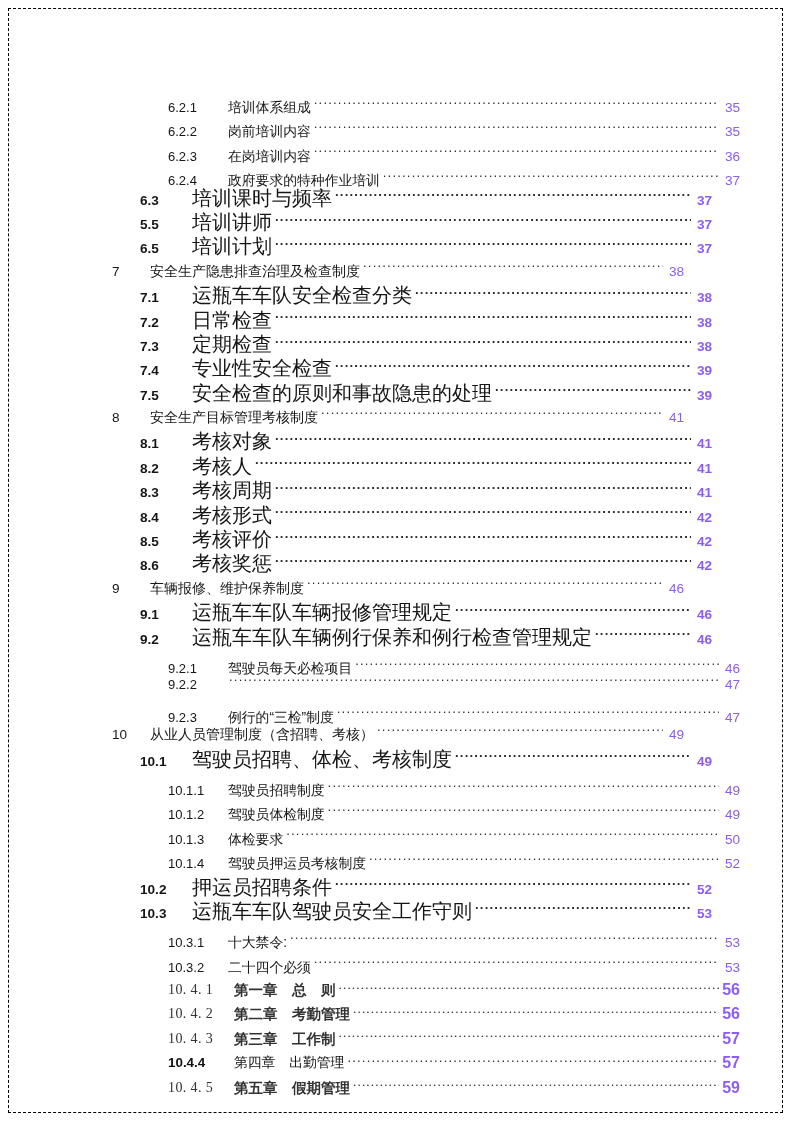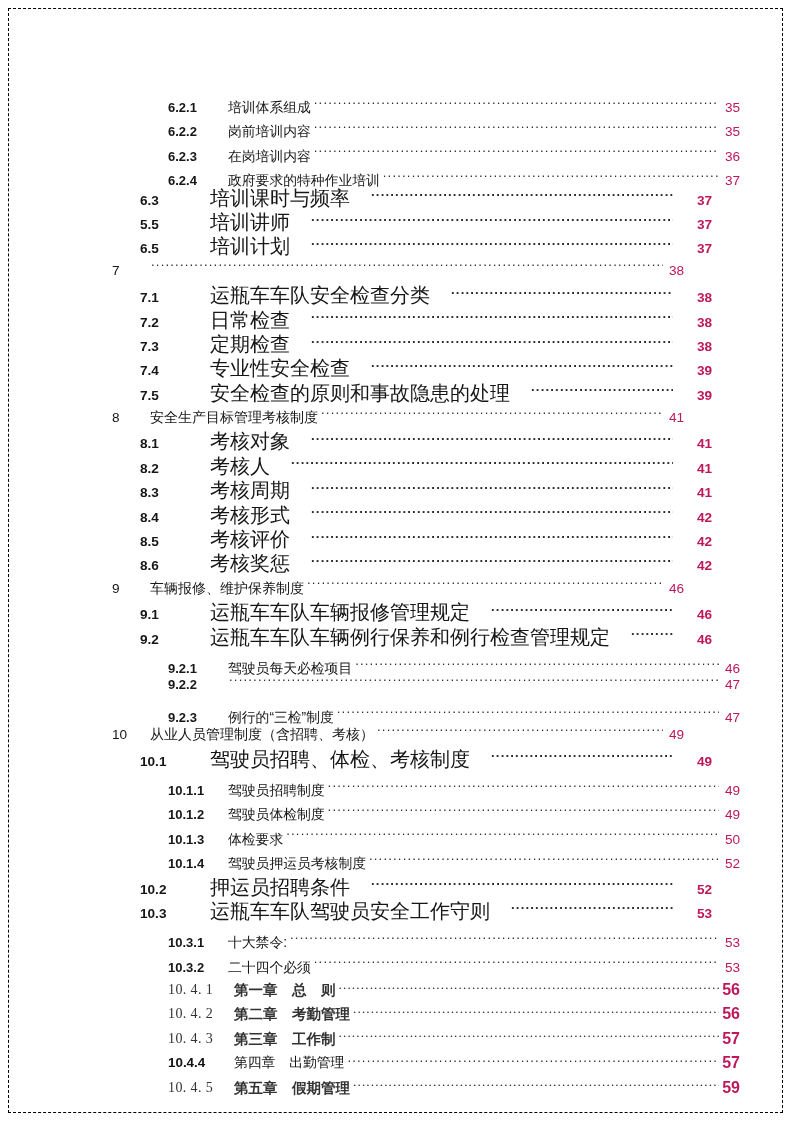--- a/index.html
+++ b/index.html
@@ -73,35 +73,35 @@
     bottom: 0;
     letter-spacing: 1.15px;
     font-size: 13.2px;
     color: #2a2a2a;
   }
   .page-no {
     flex: 0 0 auto;
     text-align: right;
     min-width: 20px;
     font-size: 13.6px;
-    color: #be185d;
+    color: #8b5cf6;
   }
 
   
   .lvl1 { padding-left: 0px; font-weight: 400; }
   .lvl1 > .num { width: 38px; }
 
   
-  .lvl2 { padding-left: 28px; font-weight: 700; gap: 18px; }
+  .lvl2 { padding-left: 28px; font-weight: 700; }
   .lvl2 > .num { width: 52px; font-weight: 700; }
   .lvl2 > .label { font-weight: 400; }
 
   
   .lvl3 { padding-left: 56px; }
-  .lvl3 > .num { width: 60px; font-weight: 700; font-size: 13px; }
+  .lvl3 > .num { width: 60px; font-weight: 400; font-size: 13px; }
   .lvl3 > .label { font-weight: 400; margin-top: 8px; }
 
   
   .chap {
     padding-left: 56px;
     font-family: "Liberation Serif", "DejaVu Serif", serif;
     color: #333333;
     align-items: center;
   }
   .chap > .num { width: 66px; font-weight: 400; font-size: 14px; letter-spacing: 0.4px; }
@@ -163,20 +163,21 @@
         <span class="page-no">37</span>
       </div>
       <div class="toc-row lvl2">
         <span class="num">6.5</span>
         <span class="label">培训计划</span>
         <span class="leader"></span>
         <span class="page-no">37</span>
       </div>
       <div class="toc-row lvl1">
         <span class="num">7</span>
+        <span class="label">安全生产隐患排查治理及检查制度</span>
         <span class="leader"></span>
         <span class="page-no">38</span>
       </div>
       <div class="toc-row lvl2">
         <span class="num">7.1</span>
         <span class="label">运瓶车车队安全检查分类</span>
         <span class="leader"></span>
         <span class="page-no">38</span>
       </div>
       <div class="toc-row lvl2">

